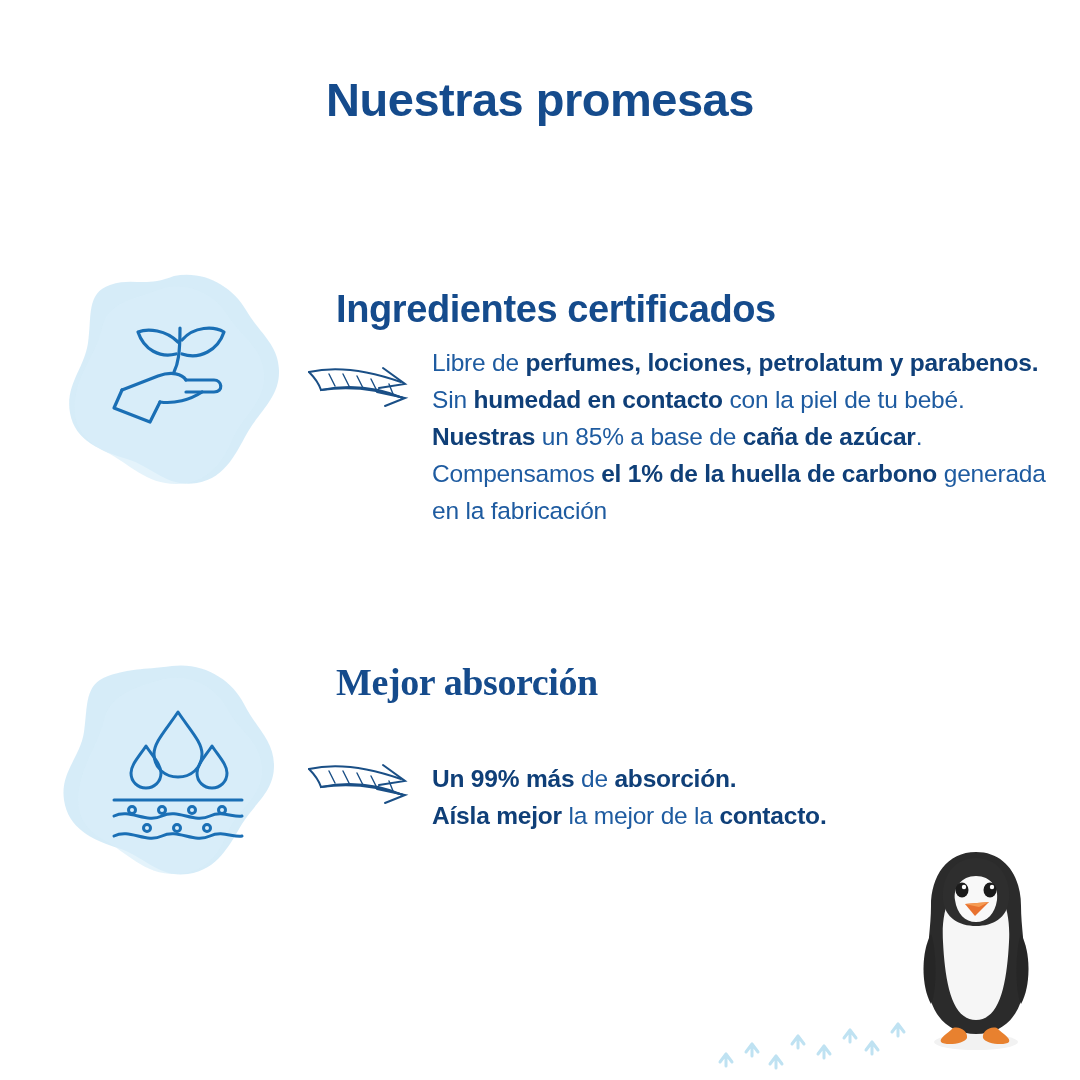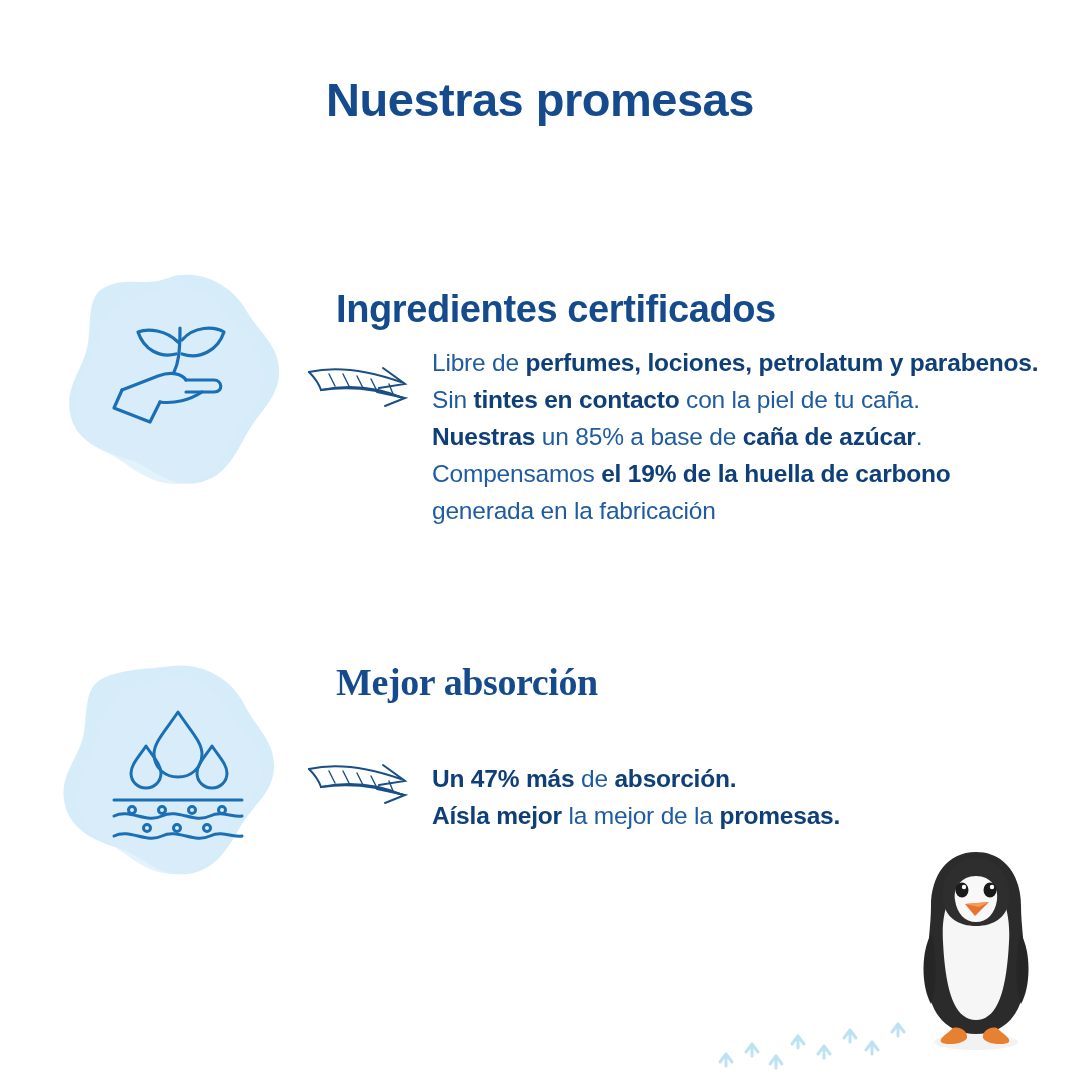--- a/index.html
+++ b/index.html
@@ -140,23 +140,23 @@
           <path d="M72 34 L 100 40 L 80 48"></path>
           <path d="M24 16 L 30 28 M 38 16 L 44 28 M 52 18 L 58 30 M 66 21 L 72 33 M 84 26 L 88 36" stroke-width="1.4"></path>
         </g>
       </svg>
     </div>
 
     <div class="section-heading">Ingredientes certificados</div>
 
     <div class="body-text">
         <span class="ln"><span>Libre de </span><b>perfumes, lociones, petrolatum y parabenos.</b></span>
-        <span class="ln"><span>Sin </span><b>tintes en contacto</b><span> con la piel de tu caña.</span></span>
+        <span class="ln"><span>Sin </span><b>humedad en contacto</b><span> con la piel de tu bebé.</span></span>
         <span class="ln"><b>Nuestras</b><span> un 85% a base de </span><b>caña de azúcar</b><span>.</span></span>
-        <span class="ln"><span>Compensamos </span><b>el 19% de la huella de carbono</b><span> generada en la fabricación</span></span>
+        <span class="ln"><span>Compensamos </span><b>el 1% de la huella de carbono</b><span> generada en la fabricación</span></span>
       </div>
   </div>
 
   <div class="section" id="section-1">
 
     <div class="blob">
       <svg viewBox="0 0 230 230" xmlns="http://www.w3.org/2000/svg">
         <path d="M110 6c32 -4 60 14 72 38c12 24 30 36 30 62c0 26 -20 38 -32 58c-12 20 -24 46 -54 50c-30 4 -44 -18 -70 -26c-26 -8 -50 -20 -54 -48c-4 -28 16 -42 20 -68c4 -26 0 -48 24 -56c24 -8 32 -6 64 -10z" fill="#cfe9f7" opacity="0.85"></path>
         <path d="M98 20c28 -8 56 6 68 30c10 20 32 30 34 58c2 28 -24 40 -34 64c-10 24 -24 42 -54 42c-30 0 -48 -22 -70 -34c-22 -12 -30 -30 -24 -56c6 -26 18 -40 24 -64c6 -24 28 -32 56 -40z" fill="#d9eefa" opacity="0.7"></path>
         <g stroke="#1a6fb5" stroke-width="3" fill="none" stroke-linecap="round" stroke-linejoin="round">
@@ -186,22 +186,22 @@
           <path d="M78 10 L 100 26 L 74 30"></path>
           <path d="M72 34 L 100 40 L 80 48"></path>
           <path d="M24 16 L 30 28 M 38 16 L 44 28 M 52 18 L 58 30 M 66 21 L 72 33 M 84 26 L 88 36" stroke-width="1.4"></path>
         </g>
       </svg>
     </div>
 
     <div class="section-heading">Mejor absorción</div>
 
     <div class="body-text">
-        <span class="ln"><b>Un 47% más</b><span> de </span><b>absorción.</b></span>
-        <span class="ln"><b>Aísla mejor</b><span> la mejor de la </span><b>promesas.</b></span>
+        <span class="ln"><b>Un 99% más</b><span> de </span><b>absorción.</b></span>
+        <span class="ln"><b>Aísla mejor</b><span> la mejor de la </span><b>contacto.</b></span>
       </div>
   </div>
 
   <div class="tracks">
     <svg viewBox="0 0 230 80" xmlns="http://www.w3.org/2000/svg">
       <g stroke="#bfe2f2" stroke-width="3" fill="none" stroke-linecap="round">
         <path d="M20 70 L26 62 M26 62 L32 70 M26 62 L26 74"></path>
         <path d="M46 60 L52 52 M52 52 L58 60 M52 52 L52 64"></path>
         <path d="M70 72 L76 64 M76 64 L82 72 M76 64 L76 76"></path>
         <path d="M92 52 L98 44 M98 44 L104 52 M98 44 L98 56"></path>

